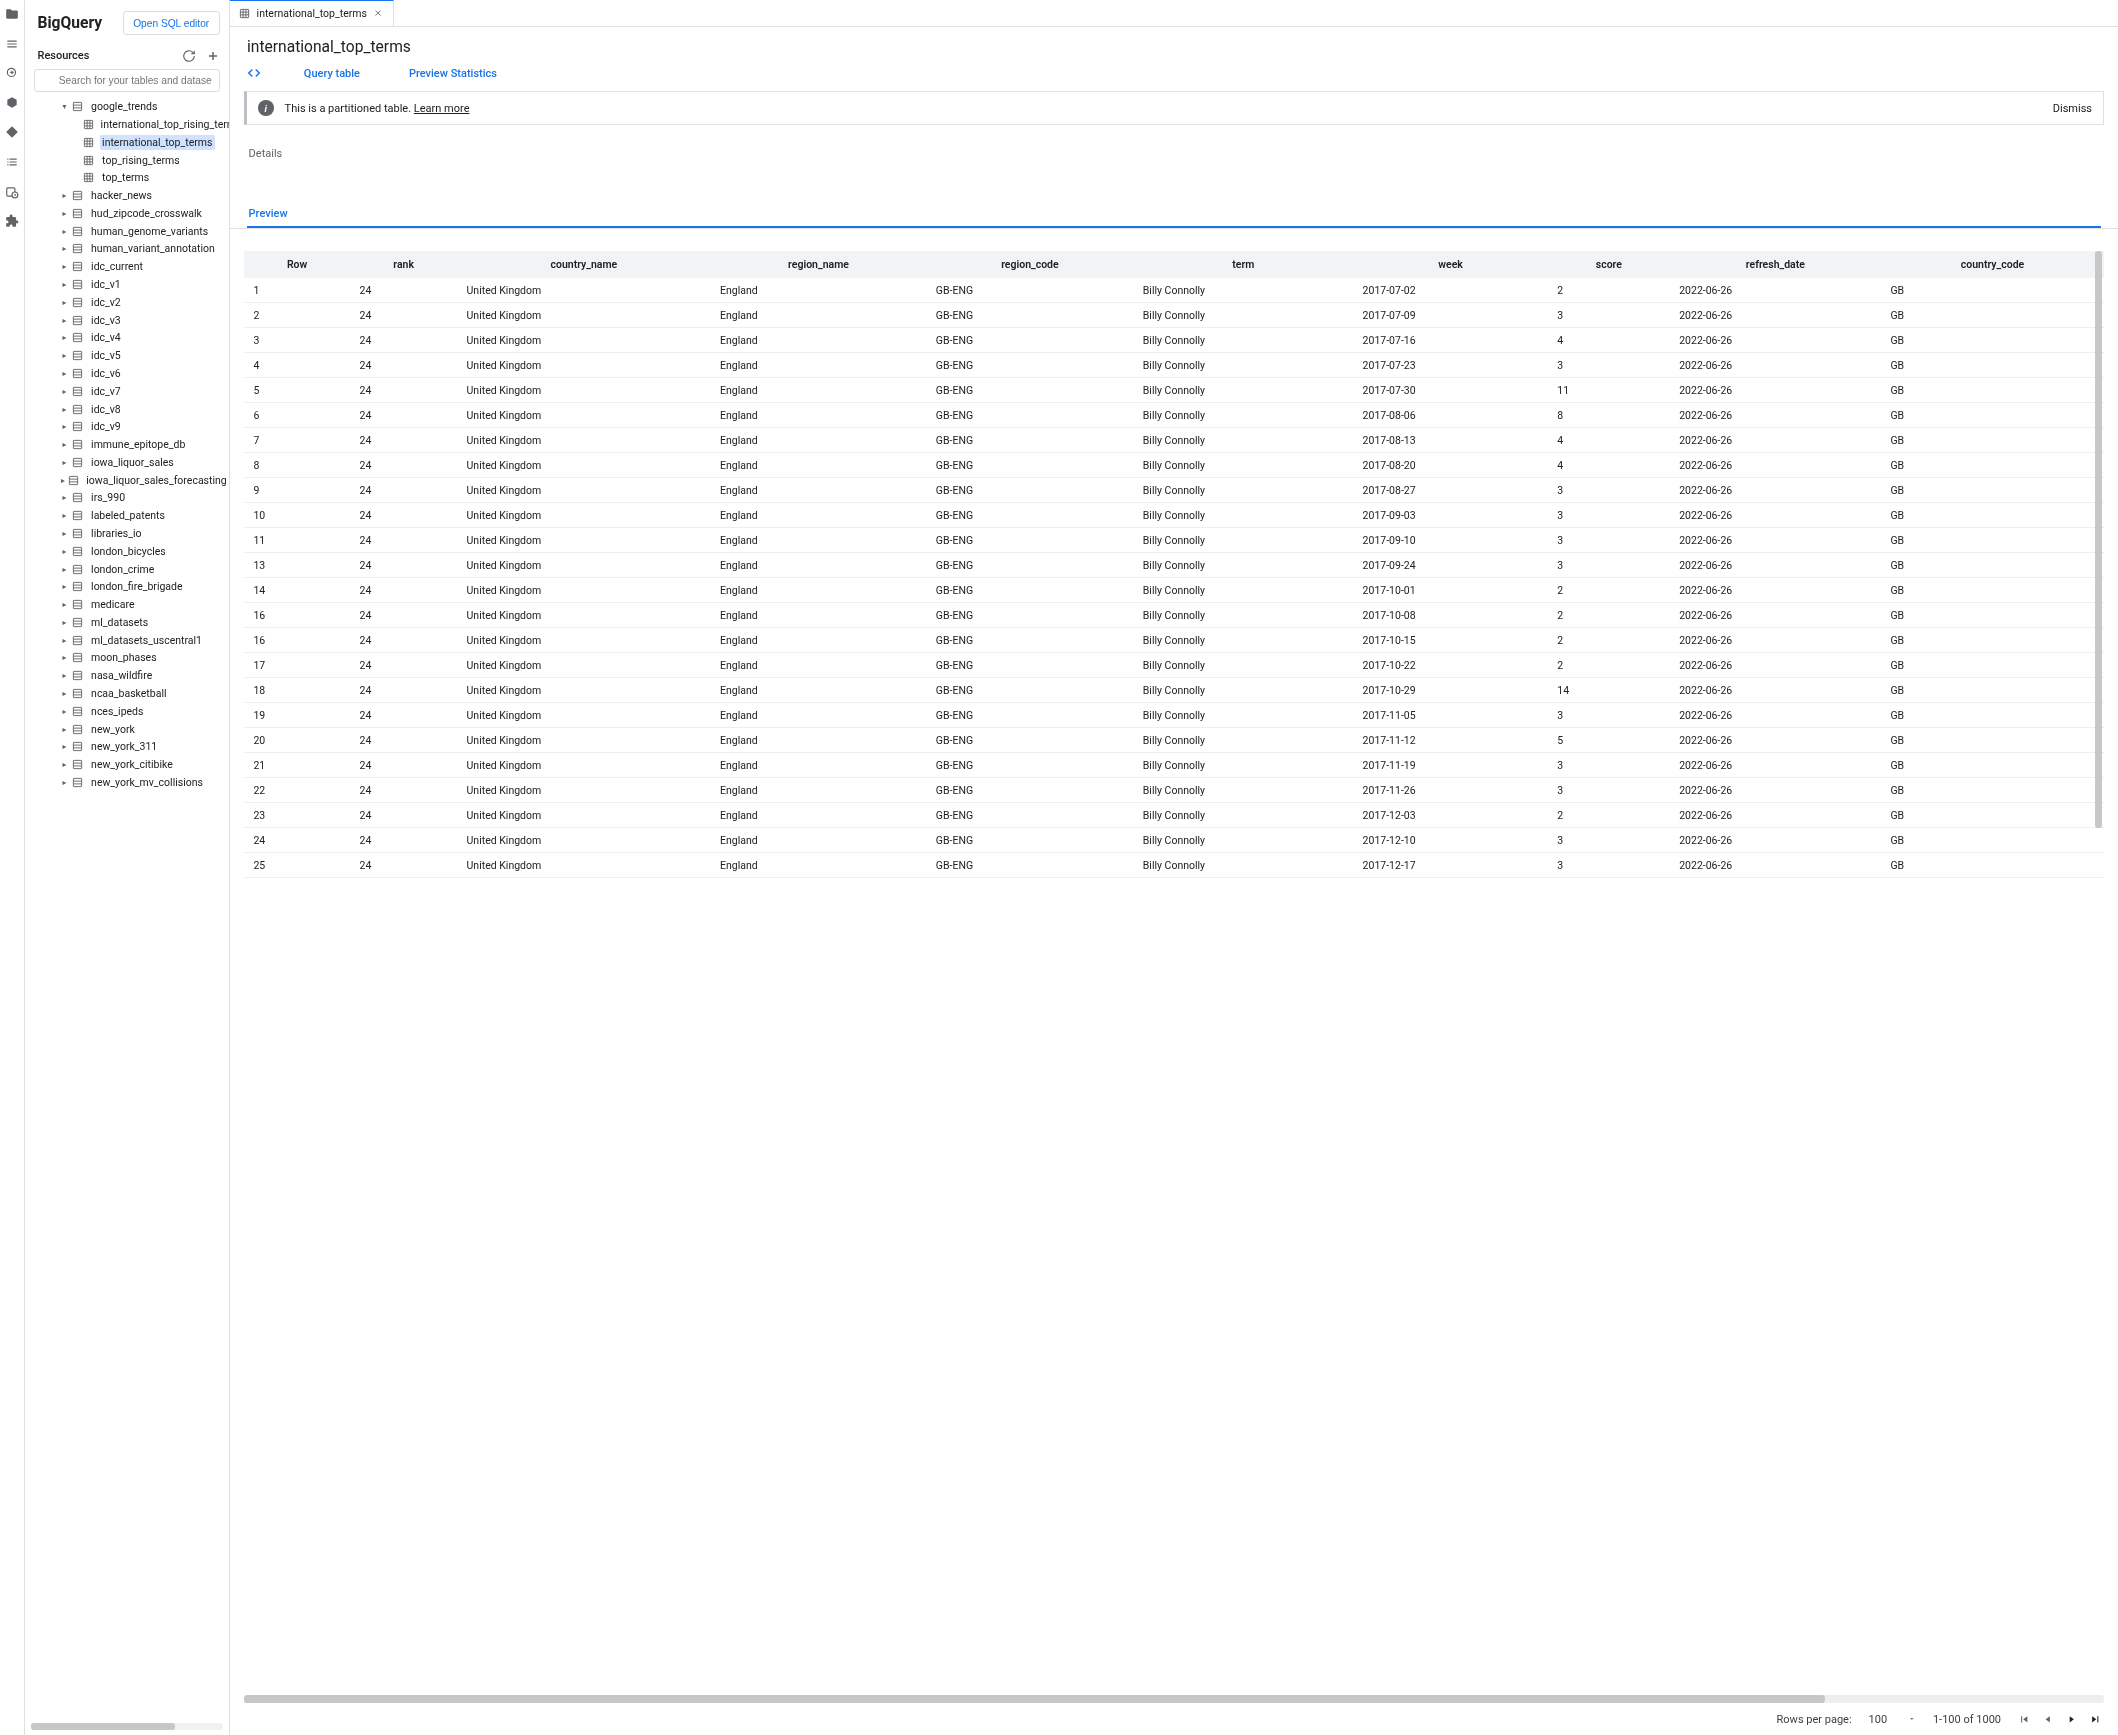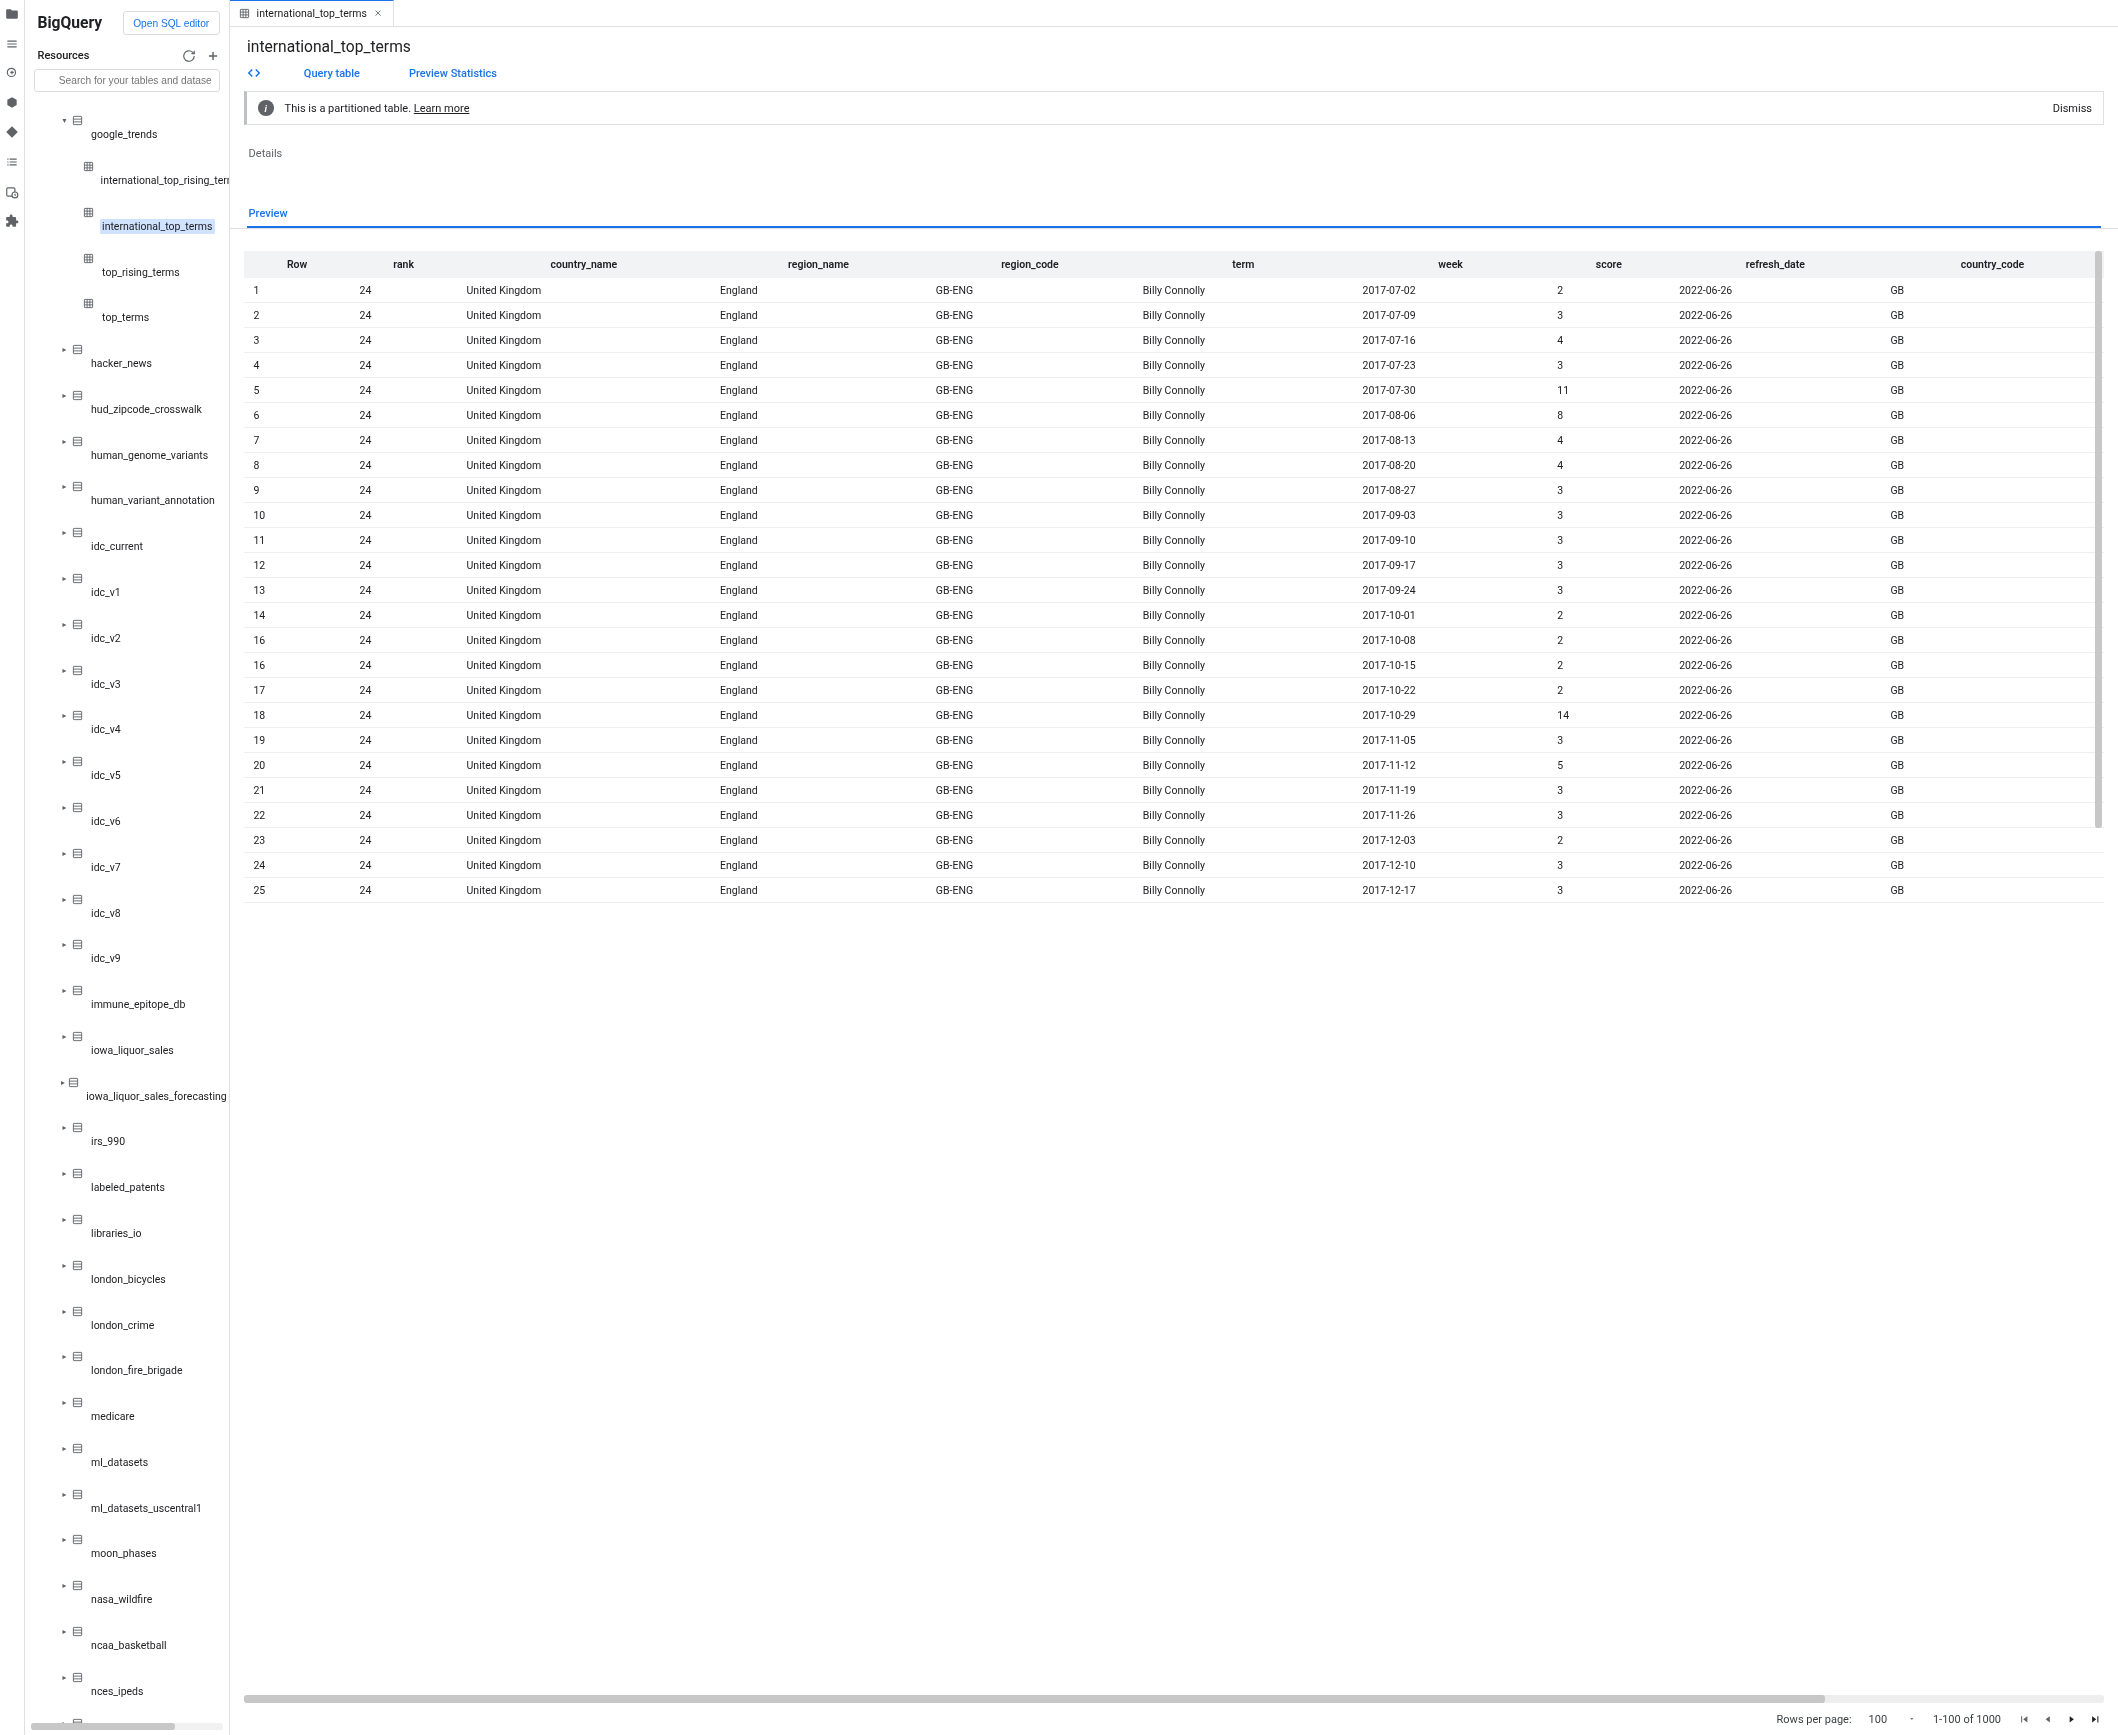--- a/index.html
+++ b/index.html
@@ -19,21 +19,21 @@
 .search-container { position: relative; }
 .search-container .mag { position: absolute; left: 7.8px; top: 50%; transform: translateY(-50%); color: #bdc1c6; }
 .tree { flex: 1; overflow: auto; padding: 1.6px 0 9.4px 0; font-size: 10.5px; }
 .tree-item { display: flex; align-items: center; padding: 1.6px 0 1.6px 0; white-space: nowrap; cursor: pointer; }
 .tree-item .arrow { width: 11px; display: inline-flex; justify-content: center; color: #5f6368; font-size: 7.8px; }
 .tree-item .ds-icon { width: 12.5px; height: 12.5px; display: inline-flex; align-items: center; justify-content: center; color: #5f6368; margin: 0 4.7px 0 1.6px; }
 .tree-item.depth-1 { padding-left: 34px; }
 .tree-item.depth-2 { padding-left: 56px; }
 .tree-item.depth-2 .arrow { width: 0; }
 .tree-item.selected .label-text { background: #cfe2ff; }
-.tree-item .label-text { padding: 0.8px 2.3px; border-radius: 1.6px; margin-top: 28px; }
+.tree-item .label-text { padding: 0.8px 2.3px; border-radius: 1.6px; }
 .tree-scrolltrack { height: 7.8px; background: #f1f1f1; position: relative; margin: 0 6.2px 4.7px 6.2px; border-radius: 3.1px; }
 .tree-scrollthumb { height: 7.8px; width: 75%; background: #c7c7c7; border-radius: 3.1px; }
 .main { flex: 1; display: flex; flex-direction: column; overflow: hidden; }
 .tabs { display: flex; border-bottom: 0.8px solid #e0e0e0; height: 26.6px; align-items: stretch; }
 .tab { display: flex; align-items: center; gap: 6.2px; padding: 0 9.4px; border-right: 0.8px solid #e0e0e0; border-top: 1.6px solid #1a73e8; font-size: 10.5px; cursor: pointer; }
 .tab .tab-icon { color: #5f6368; }
 .tab .close { color: #5f6368; cursor: pointer; }
 .page-title { font-size: 15.6px; padding: 11px 17px 7.8px 17px; }
 .actions-row { display: flex; align-items: center; gap: 14px; padding: 3.1px 17px 11px 17px; }
 .link-btn { color: #1a73e8; font-weight: 500; cursor: pointer; font-size: 11px; margin-left: 35px; }
@@ -726,32 +726,20 @@
               <td>United Kingdom</td>
               <td>England</td>
               <td>GB-ENG</td>
               <td>Billy Connolly</td>
               <td>2017-09-10</td>
               <td>3</td>
               <td>2022-06-26</td>
               <td>GB</td>
             </tr>
             <tr>
-              <td>12</td>
-              <td>24</td>
-              <td>United Kingdom</td>
-              <td>England</td>
-              <td>GB-ENG</td>
-              <td>Billy Connolly</td>
-              <td>2017-09-17</td>
-              <td>3</td>
-              <td>2022-06-26</td>
-              <td>GB</td>
-            </tr>
-            <tr>
               <td>13</td>
               <td>24</td>
               <td>United Kingdom</td>
               <td>England</td>
               <td>GB-ENG</td>
               <td>Billy Connolly</td>
               <td>2017-09-24</td>
               <td>3</td>
               <td>2022-06-26</td>
               <td>GB</td>

